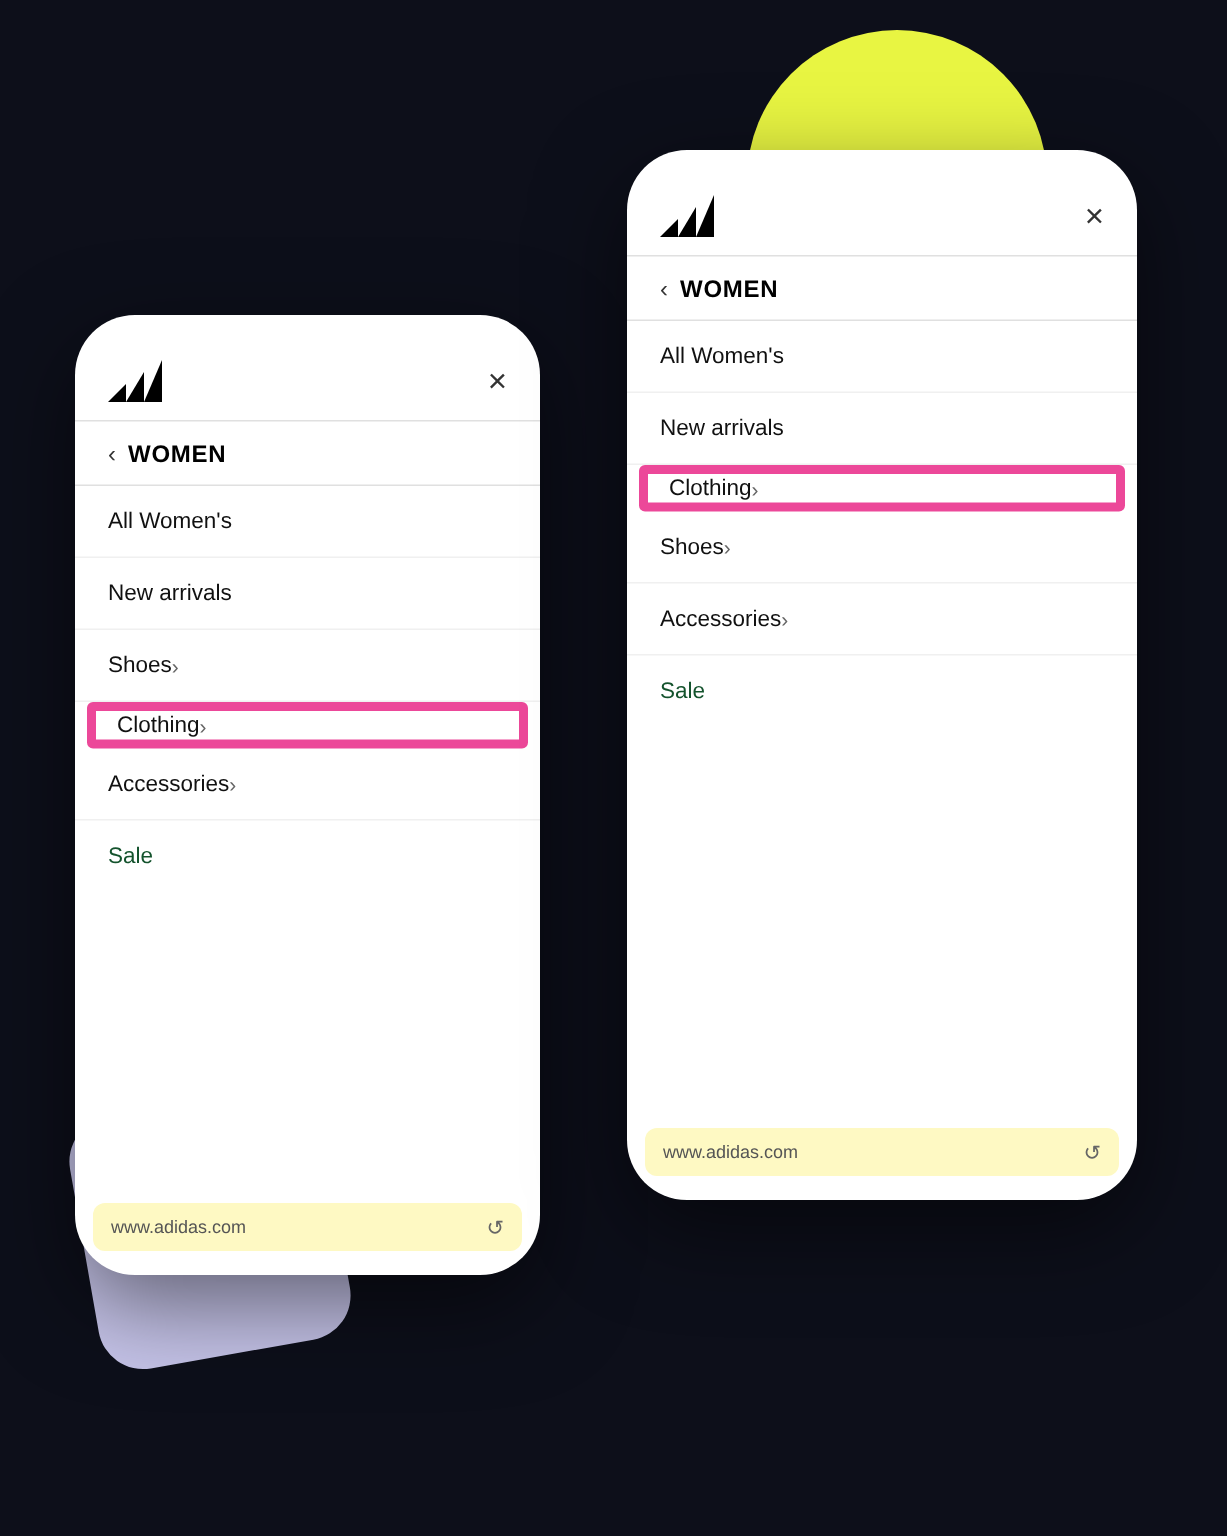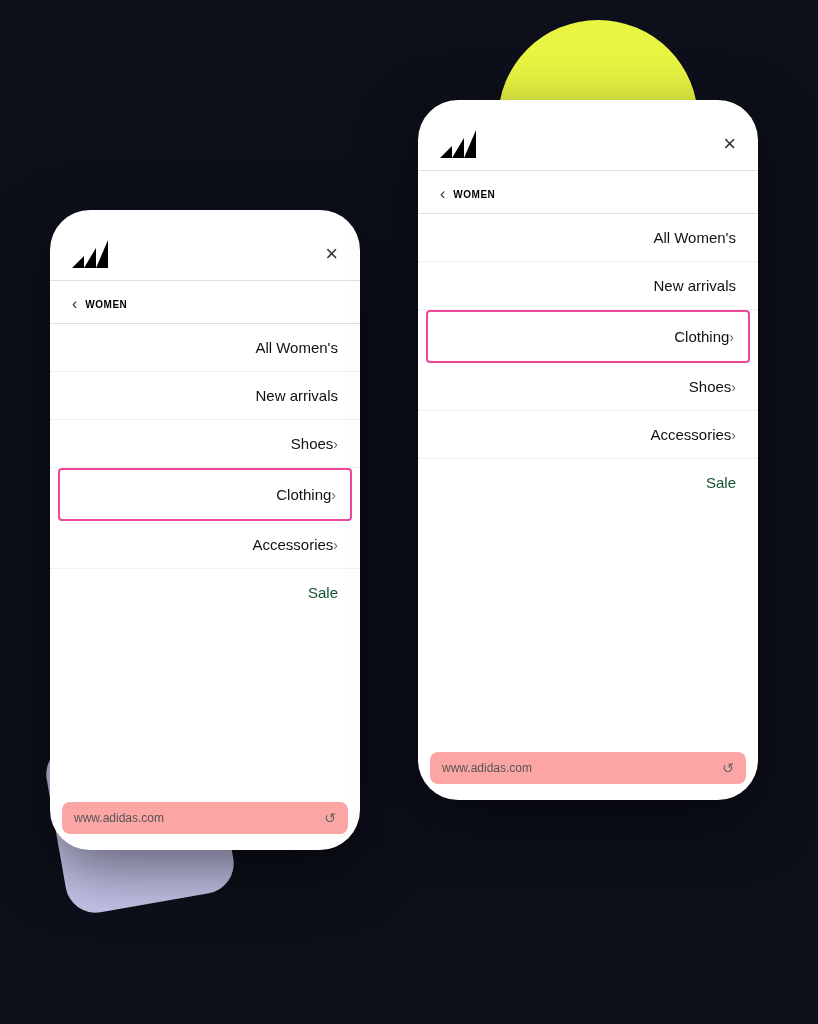--- a/index.html
+++ b/index.html
@@ -116,67 +116,67 @@
       border-bottom: 1px solid #e0e0e0;
     }
 
     .back-arrow {
       font-size: 16px;
       color: #333;
       cursor: pointer;
     }
 
     .section-title {
-      font-size: 10px;
+      font-size: 16px;
       font-weight: 800;
       color: #000;
       letter-spacing: 0.5px;
       text-transform: uppercase;
     }
 
     
     .menu-list {
       flex: 1;
       display: flex;
       flex-direction: column;
     }
 
     .menu-item {
       display: flex;
       align-items: center;
-      justify-content: flex-end;
+      justify-content: flex-start;
       padding: 15px 22px;
       border-bottom: 1px solid #f0f0f0;
       cursor: pointer;
       font-size: 15px;
       color: #111;
     }
 
     .menu-item.active {
-      border: 2px solid #ec4899;
+      border: 6px solid #ec4899;
       border-radius: 4px;
       margin: 0 8px;
-      padding: 16px 14px;
+      padding: 1px 14px;
       background: #fff;
     }
 
     .menu-item.sale-item {
       color: #14532d;
       border-bottom: none;
     }
 
     .menu-item .chevron {
       color: #666;
       font-size: 14px;
     }
 
     
     .address-bar {
       margin: 0 12px 16px 12px;
-      background: #fca5a5;
+      background: #fef9c3;
       border-radius: 8px;
       display: flex;
       align-items: center;
       justify-content: space-between;
       padding: 8px 12px;
     }
 
     .address-text {
       font-size: 12px;
       color: #555;

